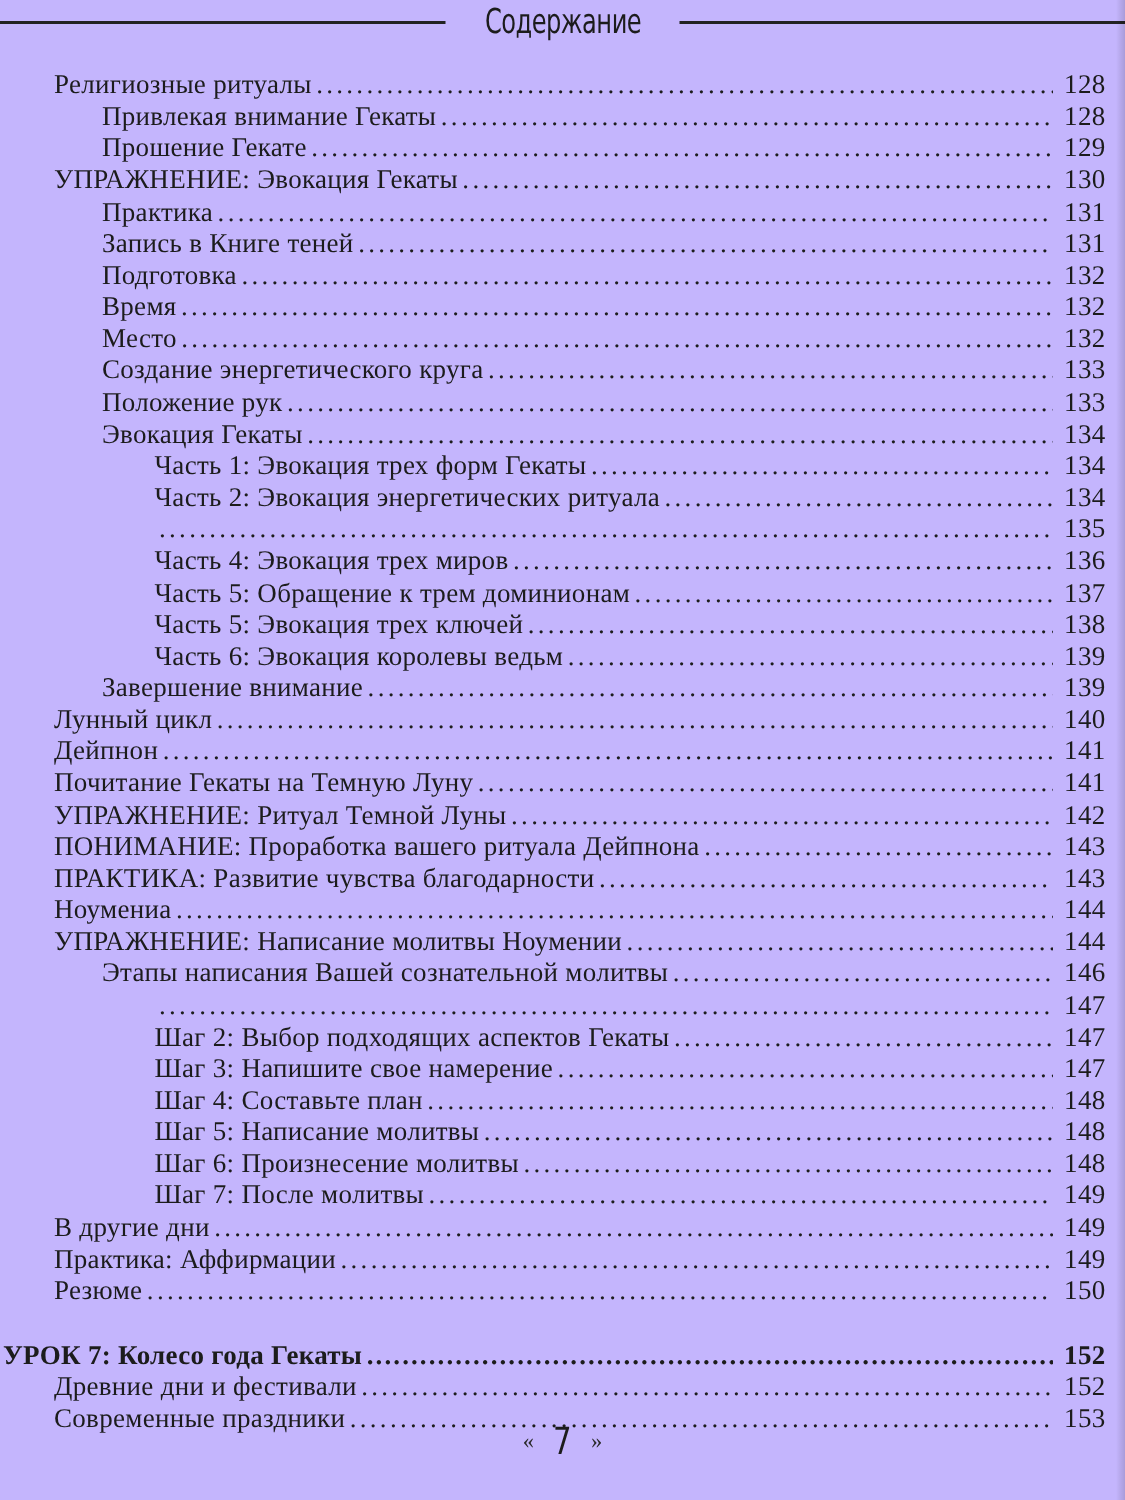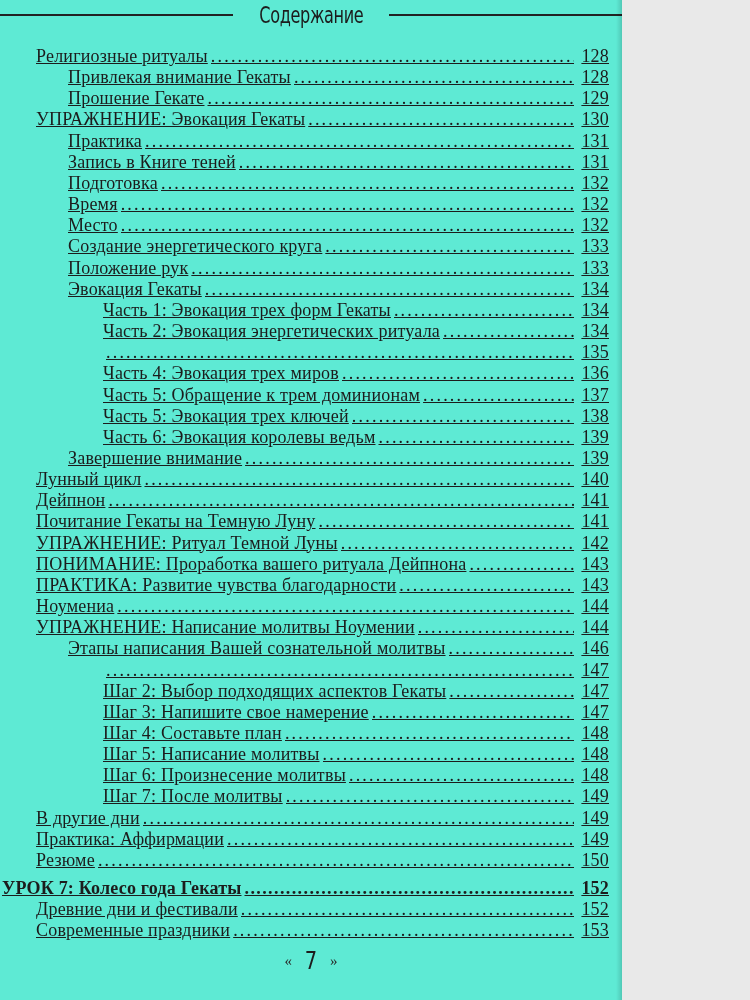--- a/index.html
+++ b/index.html
@@ -1,21 +1,21 @@
 <!DOCTYPE html>
 <html><head>
 <meta charset="utf-8">
 <style>
   html, body { margin: 0; padding: 0; }
   body { background: #e9e9e9; }
   .page {
     position: relative;
-    width: 622px;
+    width: 750px;
     height: 1000px;
-    background: #5eead4;
+    background: #c4b5fd;
     overflow: hidden;
     font-family: "Liberation Serif", "DejaVu Serif", serif;
     color: #1c1c1c;
   }
   .scan-edge {
     position: absolute;
     top: 0; right: 0;
     width: 6px; height: 100%;
     background: linear-gradient(to right, rgba(0,0,0,0), rgba(0,0,0,0.14));
     pointer-events: none;
@@ -52,40 +52,39 @@
     left: 36px;
     right: 13px;
   }
   .row {
     display: flex;
     align-items: flex-start;
     font-size: 18px;
     line-height: 21.15px;
     letter-spacing: 0.2px;
     white-space: nowrap;
-    text-decoration: underline;
   }
   .row .label { flex: 0 0 auto; }
   .row .leader {
     flex: 1 1 auto;
     overflow: hidden;
     margin: 0 5px 0 3px;
     letter-spacing: 2.2px;
   }
   .row .pagenum {
     flex: 0 0 auto;
     min-width: 30px;
     text-align: right;
   }
   .row.lv2 { padding-left: 32px; }
   .row.lv3 { padding-left: 67px; }
   .row.lv0 {
     margin-left: -34px;
     font-weight: bold;
-    margin-top: 7px;
+    margin-top: 22px;
   }
   .row.lv0 .leader { letter-spacing: 1.4px; }
   
   .footer {
     position: absolute;
     top: 948px;
     left: 0; right: 0;
     display: flex;
     justify-content: center;
     align-items: center;

